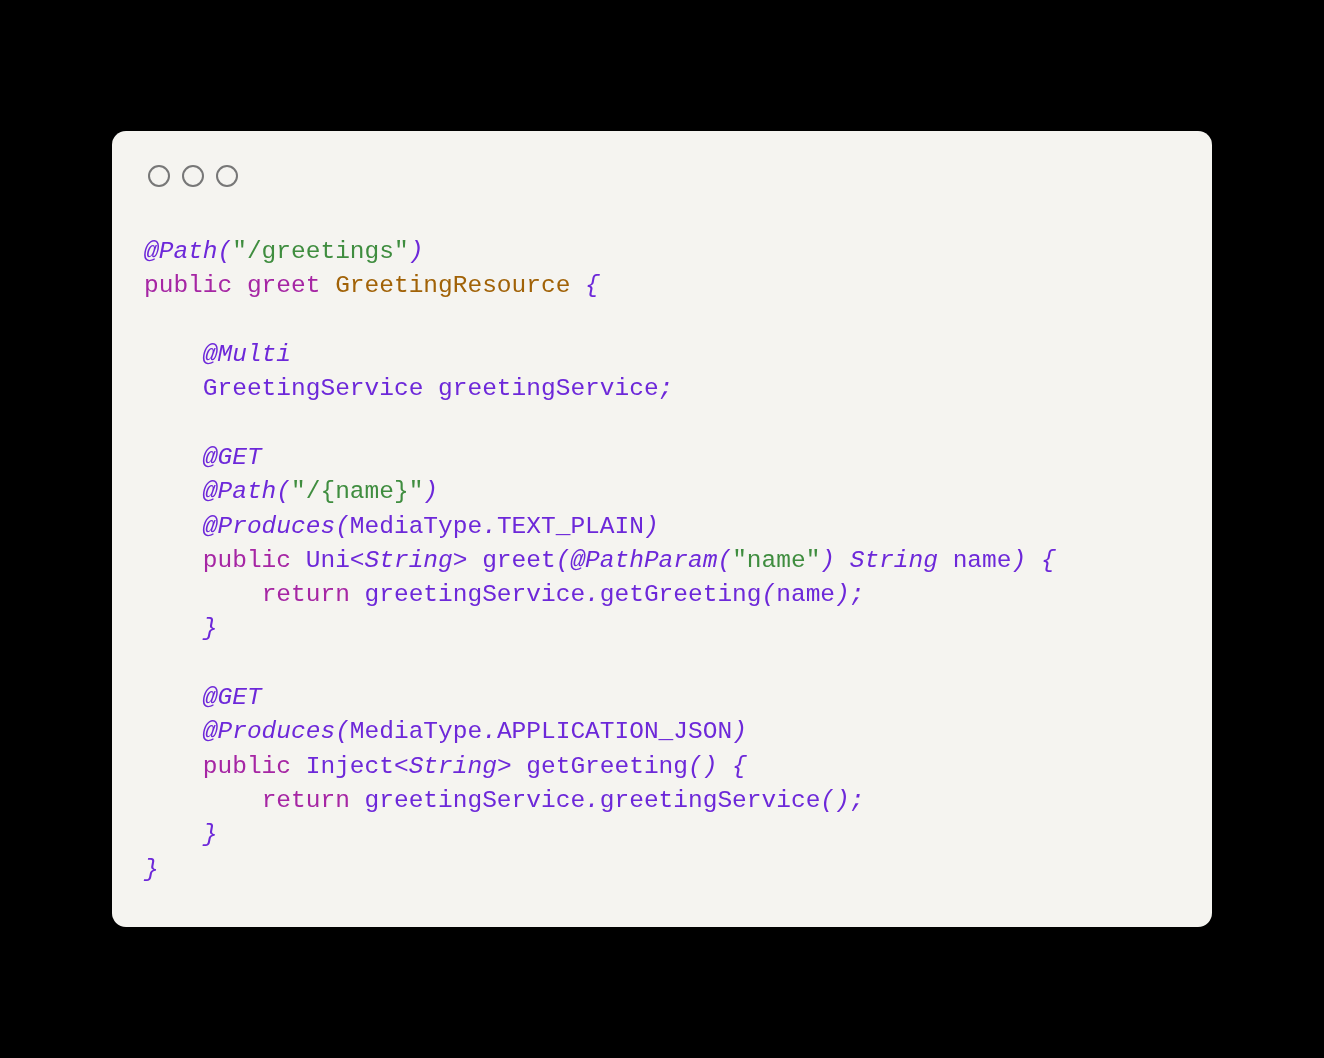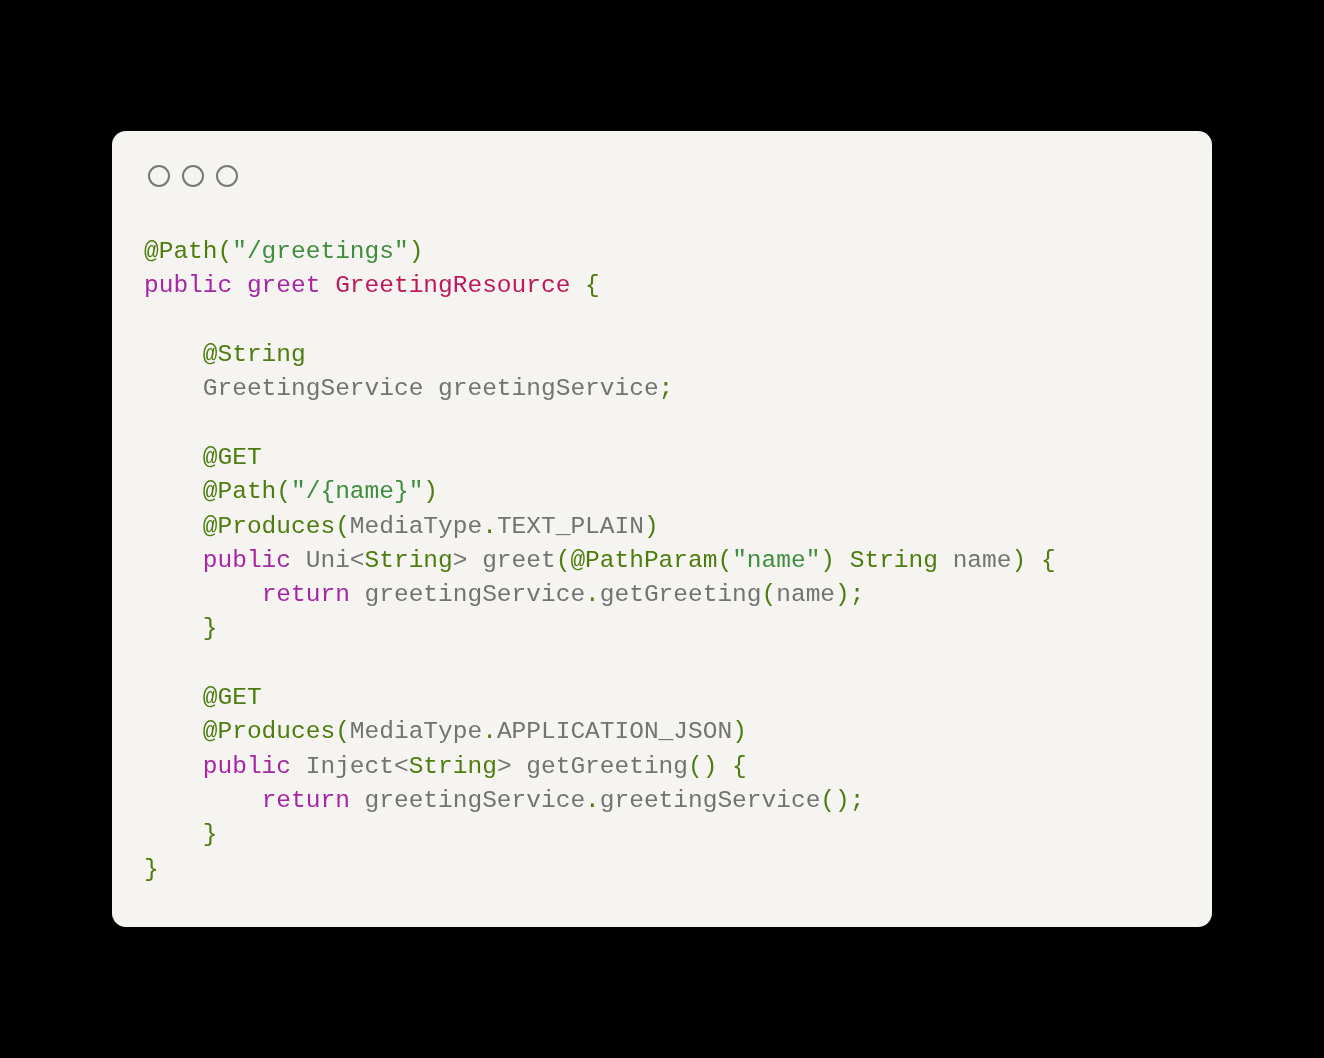--- a/index.html
+++ b/index.html
@@ -37,39 +37,39 @@
   }
   pre.code {
     margin: 0;
     font-size: 24.5px;
     line-height: 1.4;
     font-family: inherit;
     white-space: pre;
     color: #1a1a1a;
   }
   
-  .c-default { color: #4d7c0f; }
+  .c-default { color: #6d28d9; font-style: italic; }
   .c-keyword { color: #a626a4; margin-top: 8px; }          
-  .c-class   { color: #be185d; }          
+  .c-class   { color: #a16207; }          
   .c-string  { color: #3f8d3f; }          
-  .c-salmon  { color: #737373; }          
+  .c-salmon  { color: #6d28d9; }          
 </style>
 </head>
 <body>
 
 <div class="window">
   <div class="traffic-lights">
     <div class="circle"></div>
     <div class="circle"></div>
     <div class="circle"></div>
   </div>
   <pre class="code" id="code-block"><span class="c-default">@Path</span><span class="c-default">(</span><span class="c-string">"/greetings"</span><span class="c-default">)</span>
 <span class="c-keyword">public</span><span class="c-default"> </span><span class="c-keyword">greet</span><span class="c-default"> </span><span class="c-class">GreetingResource</span><span class="c-default"> {</span>
 <span class="c-default"></span>
-<span class="c-default">    @String</span>
+<span class="c-default">    @Multi</span>
 <span class="c-default">    </span><span class="c-salmon">GreetingService</span><span class="c-default"> </span><span class="c-salmon">greetingService</span><span class="c-default">;</span>
 <span class="c-default"></span>
 <span class="c-default">    @GET</span>
 <span class="c-default">    @Path</span><span class="c-default">(</span><span class="c-string">"/{name}"</span><span class="c-default">)</span>
 <span class="c-default">    @Produces</span><span class="c-default">(</span><span class="c-salmon">MediaType</span><span class="c-default">.</span><span class="c-salmon">TEXT_PLAIN</span><span class="c-default">)</span>
 <span class="c-default">    </span><span class="c-keyword">public</span><span class="c-default"> </span><span class="c-salmon">Uni</span><span class="c-salmon">&lt;</span><span class="c-default">String</span><span class="c-salmon">&gt;</span><span class="c-default"> </span><span class="c-salmon">greet</span><span class="c-default">(@PathParam(</span><span class="c-string">"name"</span><span class="c-default">) String </span><span class="c-salmon">name</span><span class="c-default">) {</span>
 <span class="c-default">        </span><span class="c-keyword">return</span><span class="c-default"> </span><span class="c-salmon">greetingService</span><span class="c-default">.</span><span class="c-salmon">getGreeting</span><span class="c-default">(</span><span class="c-salmon">name</span><span class="c-default">);</span>
 <span class="c-default">    }</span>
 <span class="c-default"></span>
 <span class="c-default">    @GET</span>

